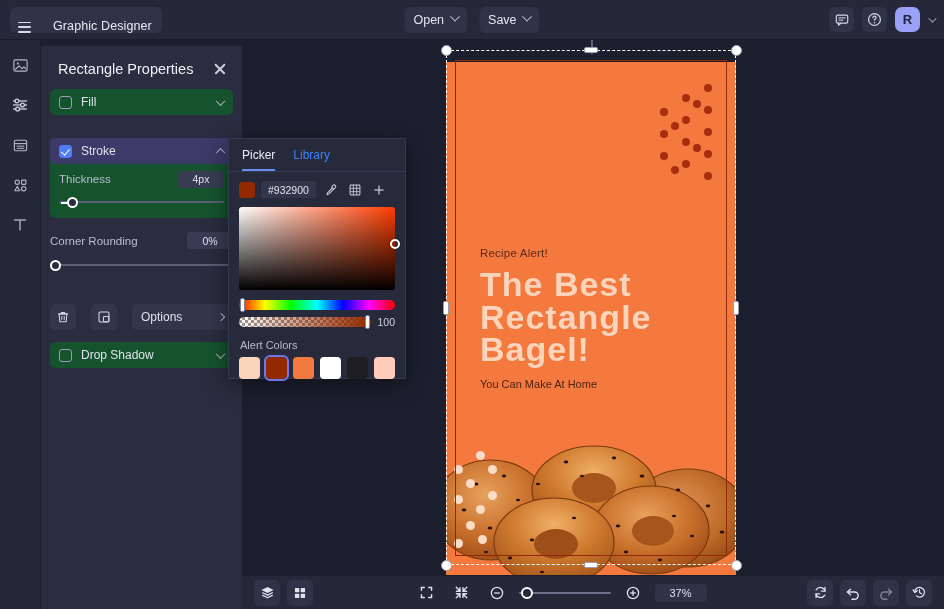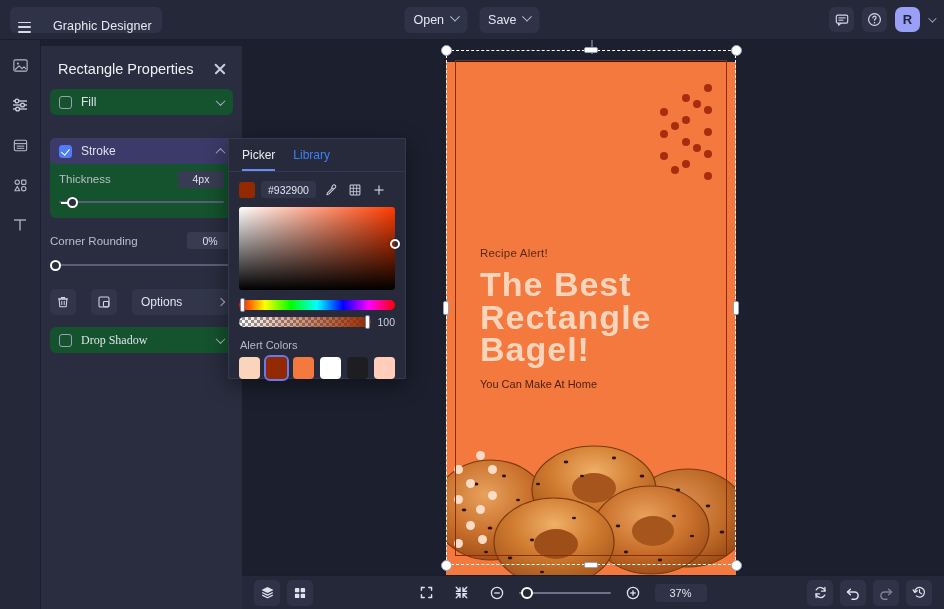--- a/index.html
+++ b/index.html
@@ -126,21 +126,21 @@
   }
   .knob::before {
     content: ""; position: absolute; left: -8px; top: 3.2px; width: 8px; height: 2px; background: #ffffff;
   }
   .knob.nolead::before { display: none; }
 
   .free { margin: 14px 9px 0 9px; }
   .freerow { display: flex; align-items: center; justify-content: space-between; margin-top: 10px; }
   .freerow .flabel { font-size: 11.5px; color: #b9becf; }
 
-  .btnrow { display: flex; gap: 15px; margin: 16px 9px 0 9px; align-items: center; text-align: center; }
+  .btnrow { display: flex; gap: 15px; margin: 31px 9px 0 9px; align-items: center; text-align: center; }
   .sqbtn {
     width: 26px; height: 26px; background: #32364a; border-radius: 5px;
     display: flex; align-items: center; justify-content: center; cursor: pointer;
   }
   .optbtn {
     flex: 1; height: 26px; background: #32364a; border-radius: 5px;
     display: flex; align-items: center; justify-content: space-between; padding: 0 9px;
     font-size: 12px; color: #dfe2ec; cursor: pointer;
   }
   .arrowr { width: 6px; height: 6px; border-right: 1.4px solid #aeb3c4; border-top: 1.4px solid #aeb3c4; transform: rotate(45deg); }
@@ -404,21 +404,21 @@
           <rect x="2.3" y="2.3" width="11.4" height="11.4" rx="1.4" fill="none" stroke="#d3d7e4" stroke-width="1.2"></rect>
           <rect x="7.4" y="7.4" width="6" height="6" rx="1" fill="none" stroke="#d3d7e4" stroke-width="1.2"></rect>
         </svg>
       </div>
       <div class="optbtn">
         <span>Options</span>
         <span class="arrowr"></span>
       </div>
     </div>
 
-    <div class="group" style="font-family:Liberation Serif, serif;">
+    <div class="group" style="">
       <div class="row">
         <span class="cbox"></span>
         <span class="rlabel">Drop Shadow</span>
         <span class="caret down"></span>
       </div>
     </div>
   </div>
 
   <div class="picker">
     <div class="ptabs">

